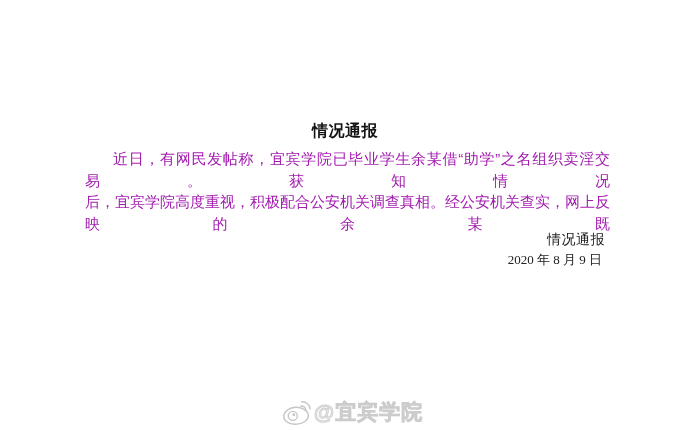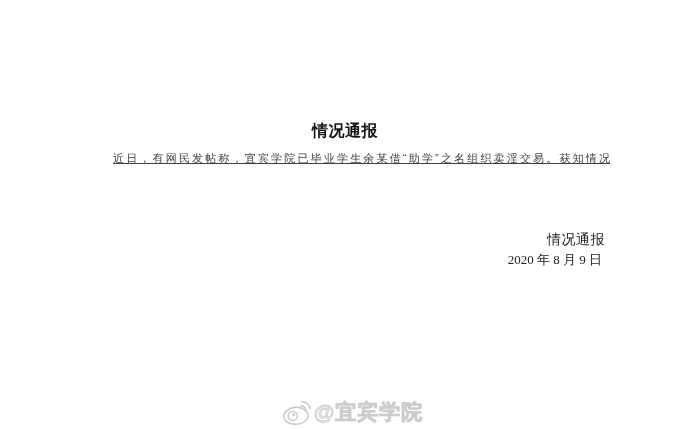--- a/index.html
+++ b/index.html
@@ -27,24 +27,23 @@
     line-height: 24px;
     font-weight: 700;
     color: #141414;
     letter-spacing: 0.5px;
   }
   .notice-body {
     position: absolute;
     top: 148px;
     left: 85px;
     width: 525px;
-    font-size: 11px;
+    font-size: 15px;
     line-height: 21.5px;
-    color: #404040;
-    text-decoration: underline;
+    color: #a21caf;
   }
   .body-line {
     width: 100%;
   }
   .body-line.justified {
     text-align: justify;
     text-align-last: justify;
   }
   .body-line.first {
     text-indent: 28px;
@@ -99,20 +98,21 @@
 </style>
 </head>
 <body>
 
 <div class="page">
 
   <h1 class="notice-title">情况通报</h1>
 
   <div class="notice-body">
     <div class="body-line justified first">近日，有网民发帖称，宜宾学院已毕业学生余某借“助学”之名组织卖淫交易。获知情况</div>
+    <div class="body-line justified">后，宜宾学院高度重视，积极配合公安机关调查真相。经公安机关查实，网上反映的余某既</div>
   </div>
 
   <div class="notice-signature">情况通报</div>
 
   <div class="notice-date">2020 年 8 月 9 日</div>
 
   <div class="watermark">
     <span class="wm-icon">
       <svg viewBox="0 0 34 30" width="32" height="29" fill="none" stroke="#c6c6c6" stroke-width="1.5" stroke-linecap="round">
         <path d="M15,9.5 C8,10 2.5,14.8 3,19.6 C3.5,25 10,28 17,27.4 C24,26.8 29.5,22.8 29,17.8 C28.5,13 22,9 15,9.5 Z"></path>

